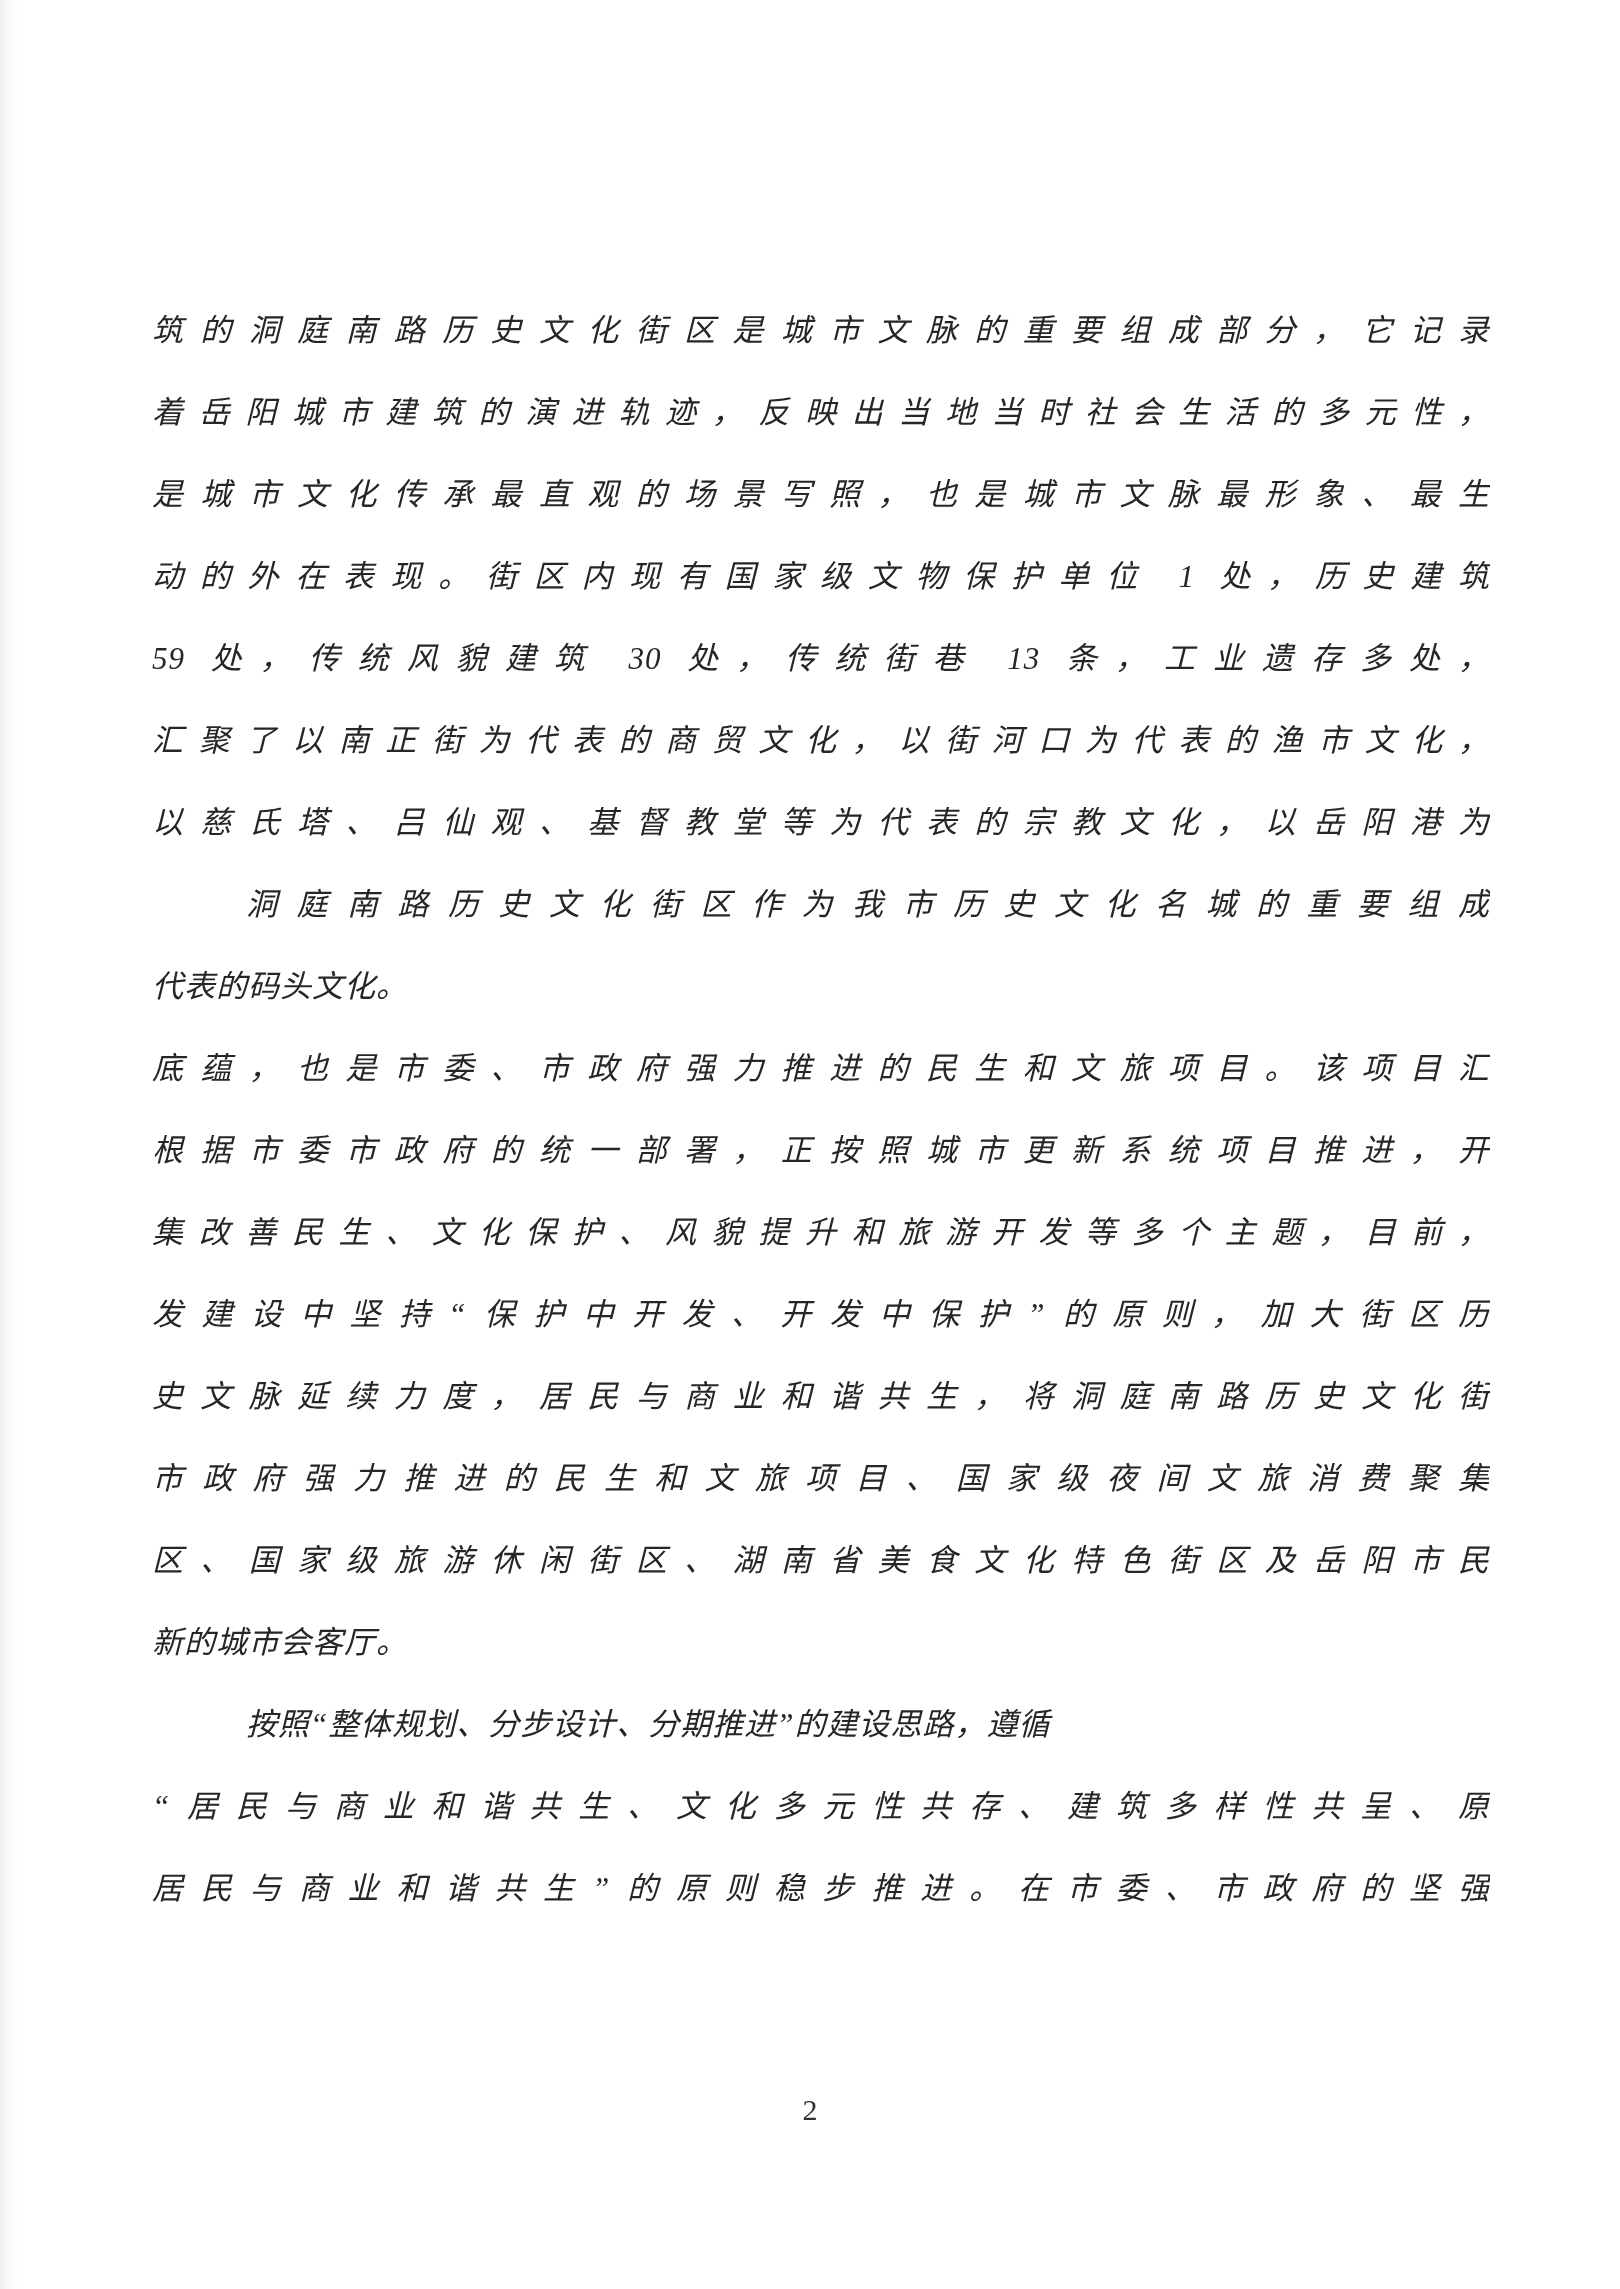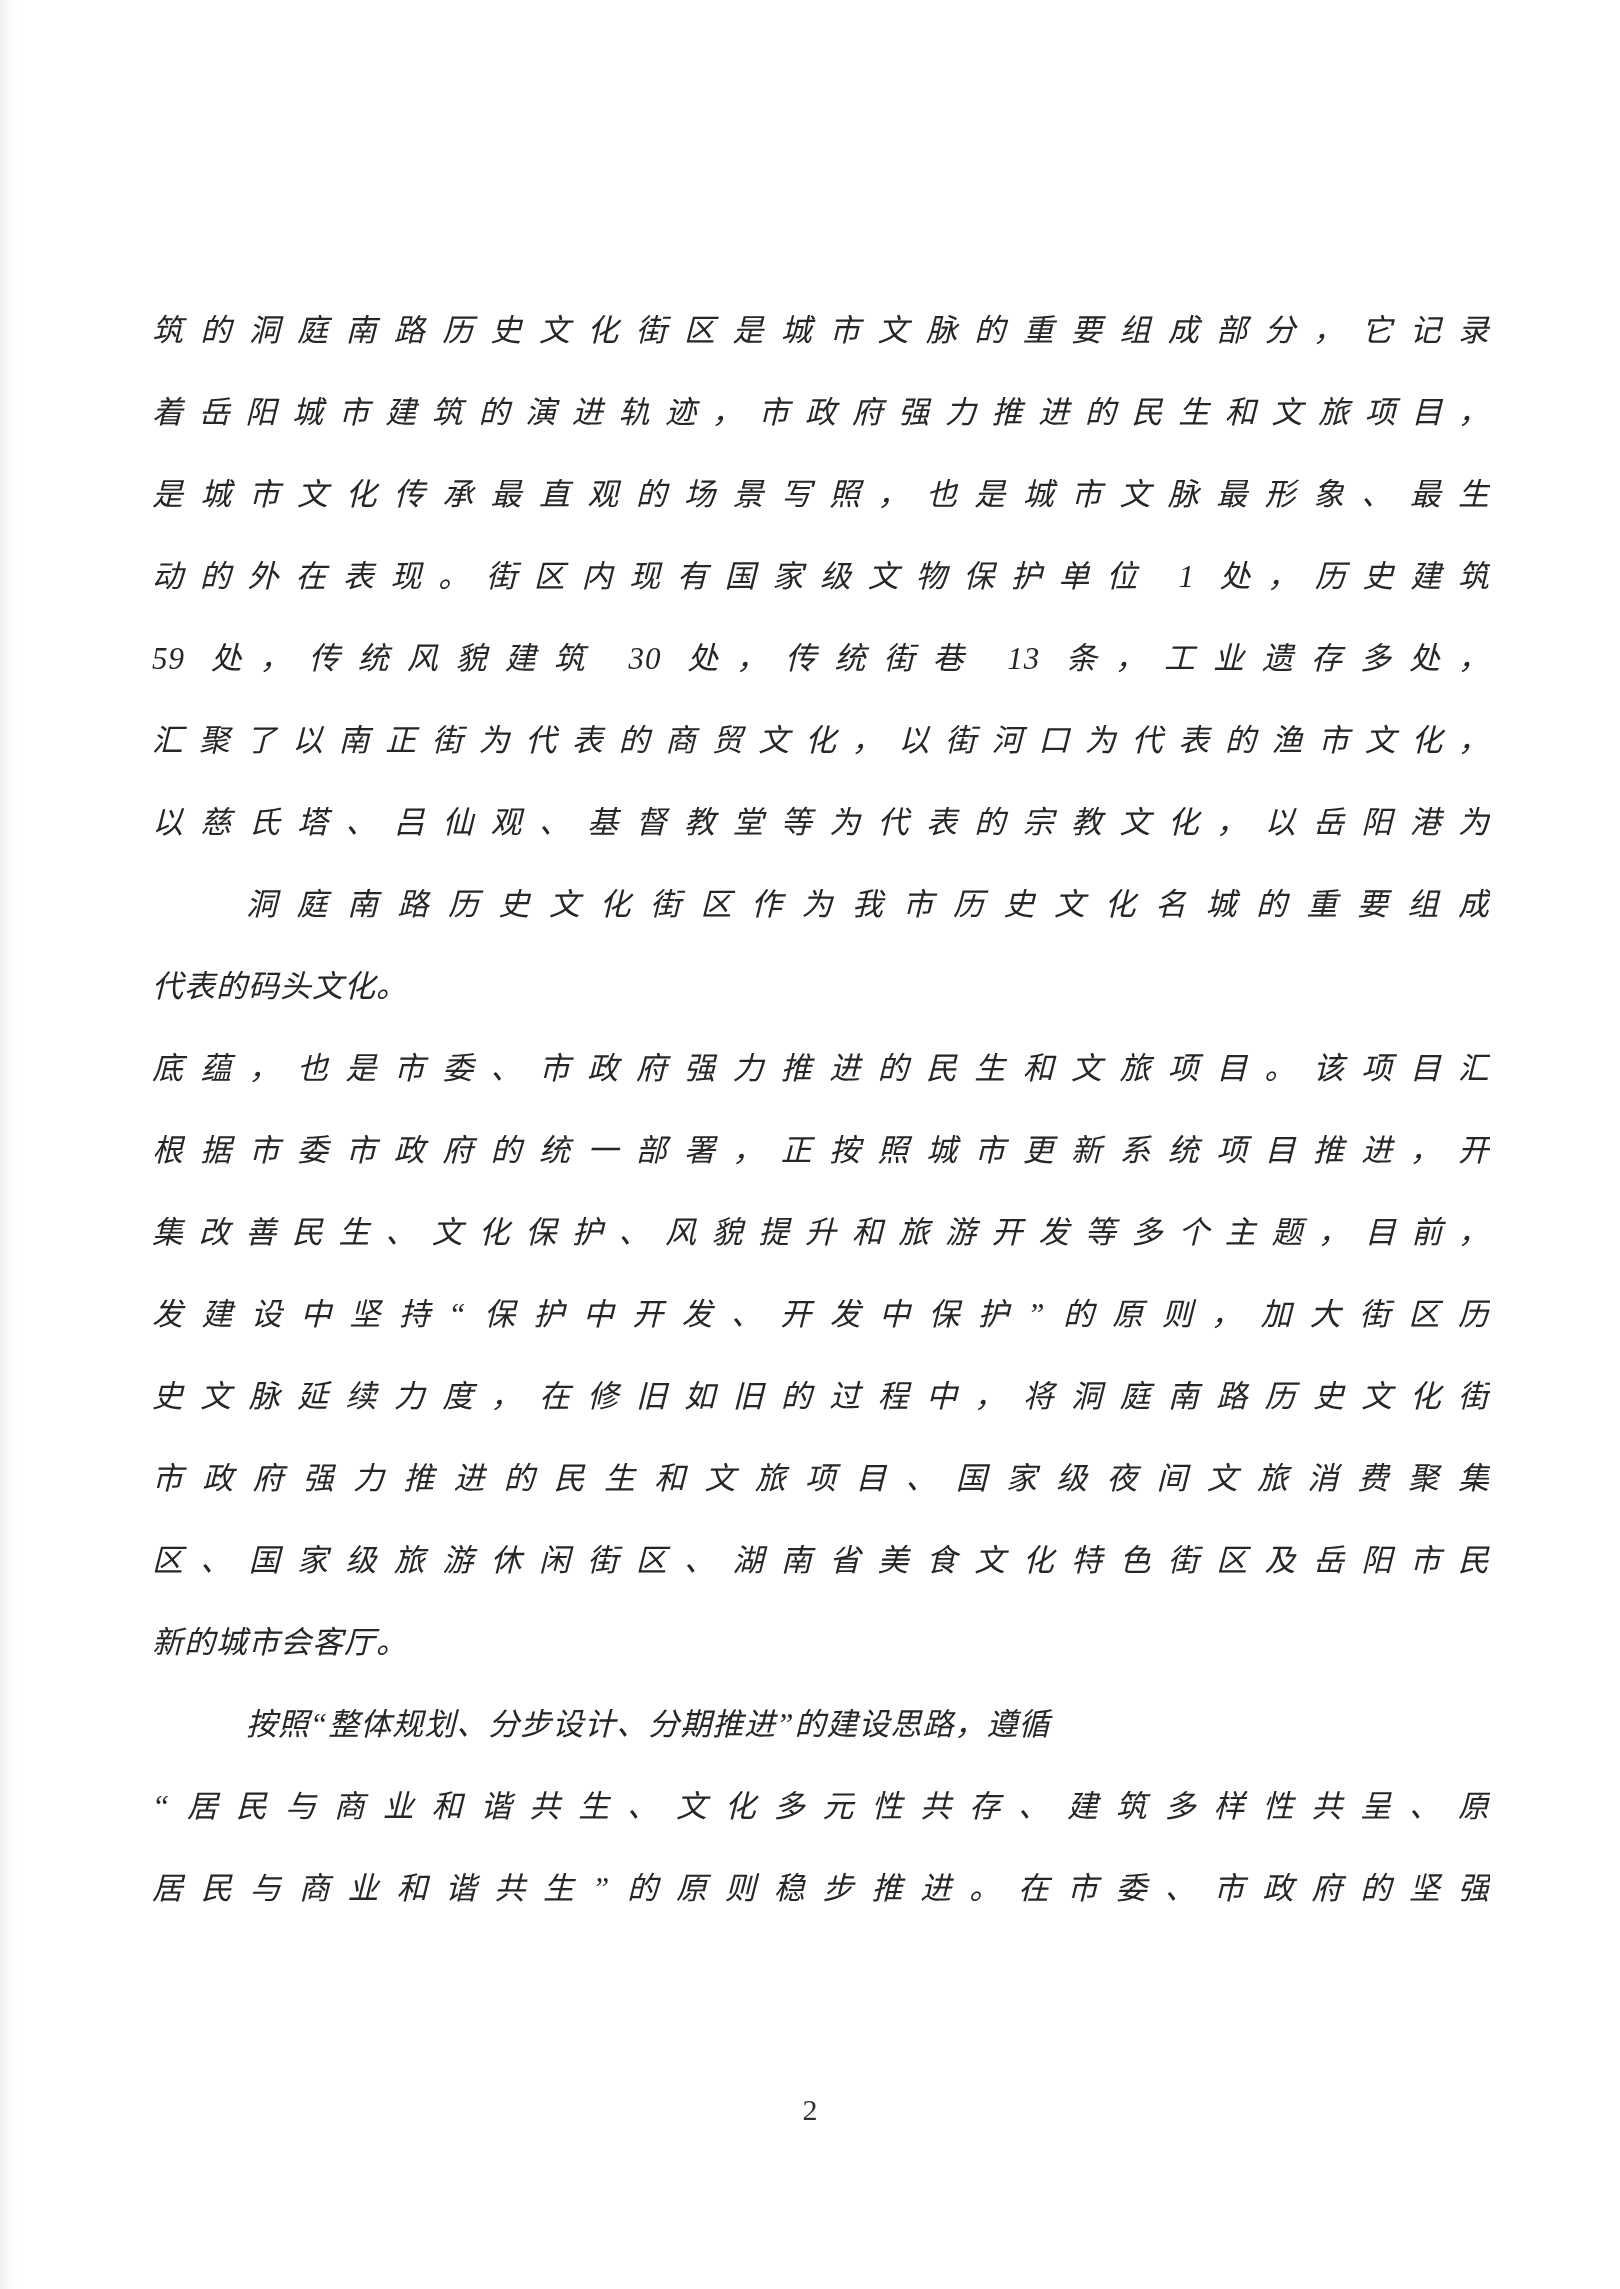--- a/index.html
+++ b/index.html
@@ -57,33 +57,33 @@
     color: #2f2f2f;
     letter-spacing: 0;
   }
 </style>
 </head>
 <body>
 
 <div class="page">
   <div class="text-block">
       <div class="line">筑的洞庭南路历史文化街区是城市文脉的重要组成部分，它记录</div>
-      <div class="line">着岳阳城市建筑的演进轨迹，市政府强力推进的民生和文旅项目，</div>
+      <div class="line">着岳阳城市建筑的演进轨迹，反映出当地当时社会生活的多元性，</div>
       <div class="line">是城市文化传承最直观的场景写照，也是城市文脉最形象、最生</div>
       <div class="line">动的外在表现。街区内现有国家级文物保护单位 1 处，历史建筑</div>
       <div class="line">59 处，传统风貌建筑 30 处，传统街巷 13 条，工业遗存多处，</div>
       <div class="line">汇聚了以南正街为代表的商贸文化，以街河口为代表的渔市文化，</div>
       <div class="line">以慈氏塔、吕仙观、基督教堂等为代表的宗教文化，以岳阳港为</div>
       <div class="line indent">洞庭南路历史文化街区作为我市历史文化名城的重要组成</div>
       <div class="line no-stretch">代表的码头文化。</div>
       <div class="line">底蕴，也是市委、市政府强力推进的民生和文旅项目。该项目汇</div>
       <div class="line">根据市委市政府的统一部署，正按照城市更新系统项目推进，开</div>
       <div class="line">集改善民生、文化保护、风貌提升和旅游开发等多个主题，目前，</div>
       <div class="line">发建设中坚持“保护中开发、开发中保护”的原则，加大街区历</div>
-      <div class="line">史文脉延续力度，在修旧如旧的过程中，将洞庭南路历史文化街</div>
+      <div class="line">史文脉延续力度，居民与商业和谐共生，将洞庭南路历史文化街</div>
       <div class="line">市政府强力推进的民生和文旅项目、国家级夜间文旅消费聚集</div>
       <div class="line">区、国家级旅游休闲街区、湖南省美食文化特色街区及岳阳市民</div>
       <div class="line no-stretch">新的城市会客厅。</div>
       <div class="line indent no-stretch">按照“整体规划、分步设计、分期推进”的建设思路，遵循</div>
       <div class="line">“居民与商业和谐共生、文化多元性共存、建筑多样性共呈、原</div>
       <div class="line">居民与商业和谐共生”的原则稳步推进。在市委、市政府的坚强</div>
     </div>
   <div class="page-number">2</div>
 </div>
 

